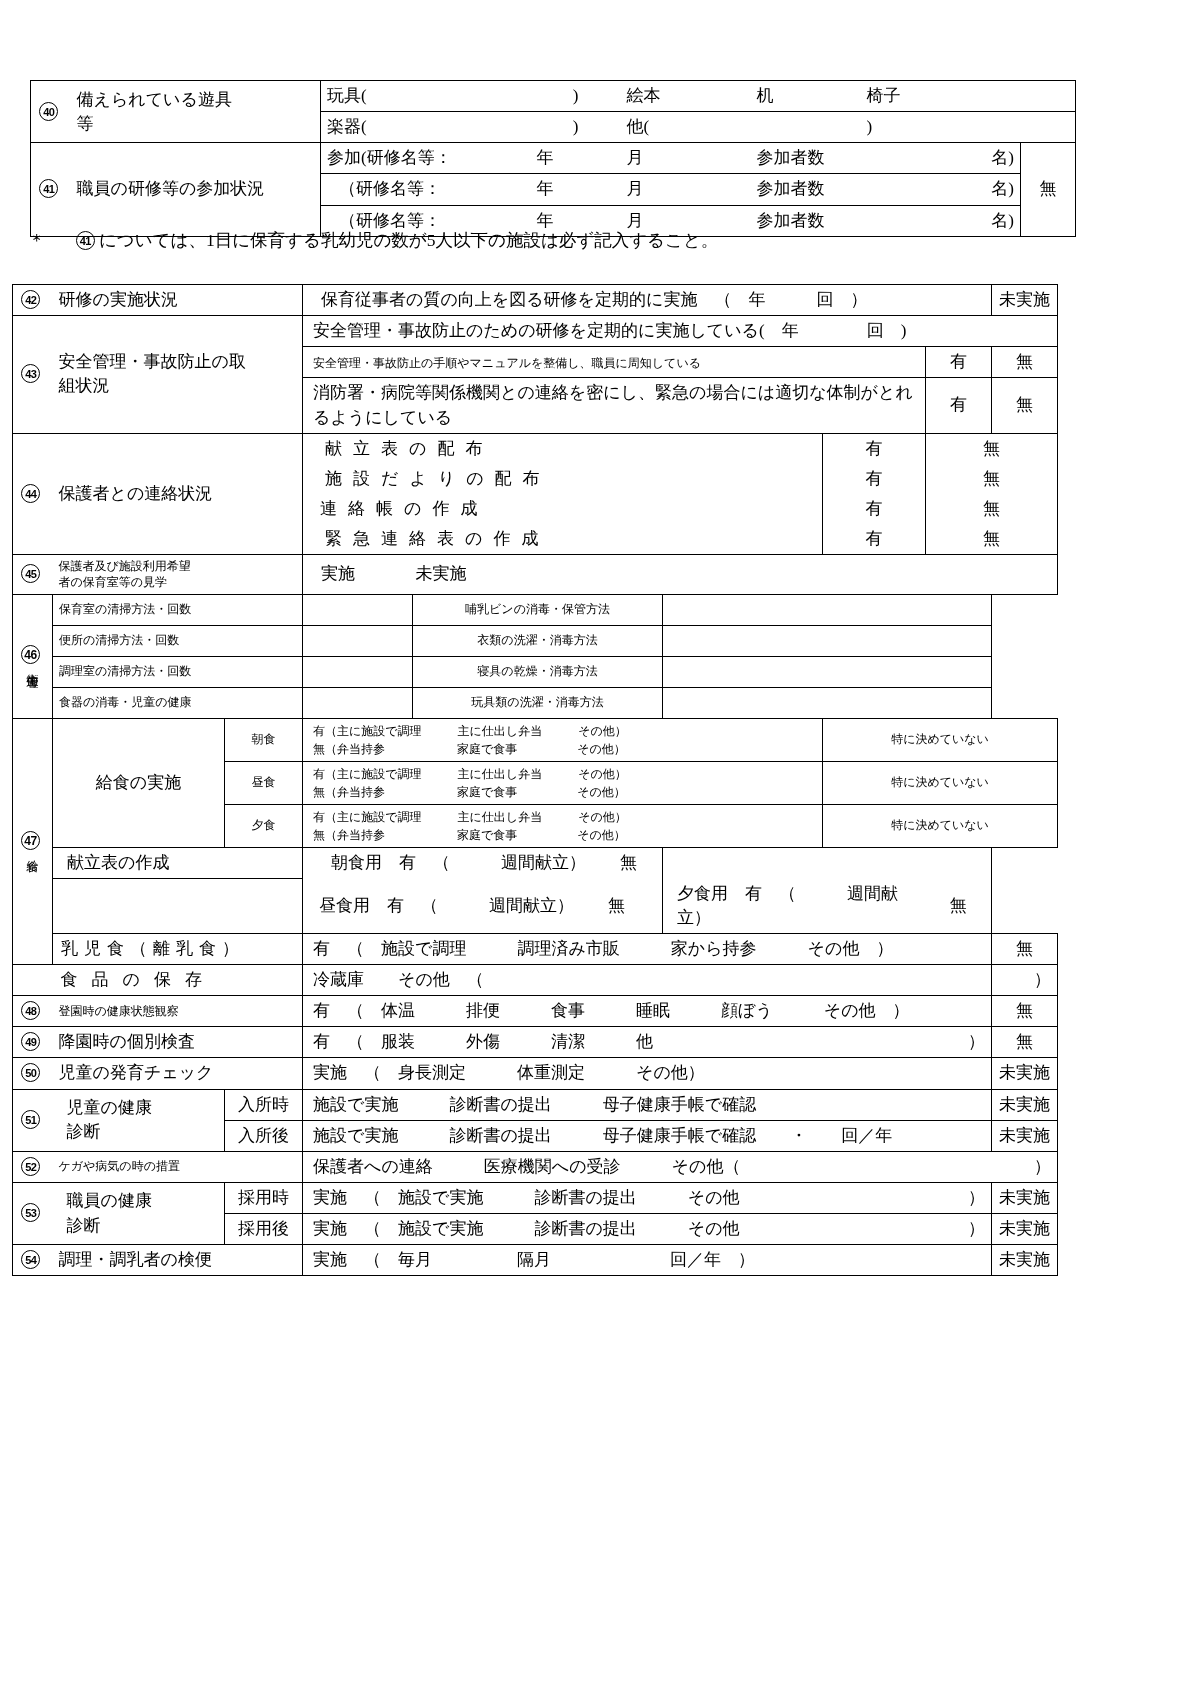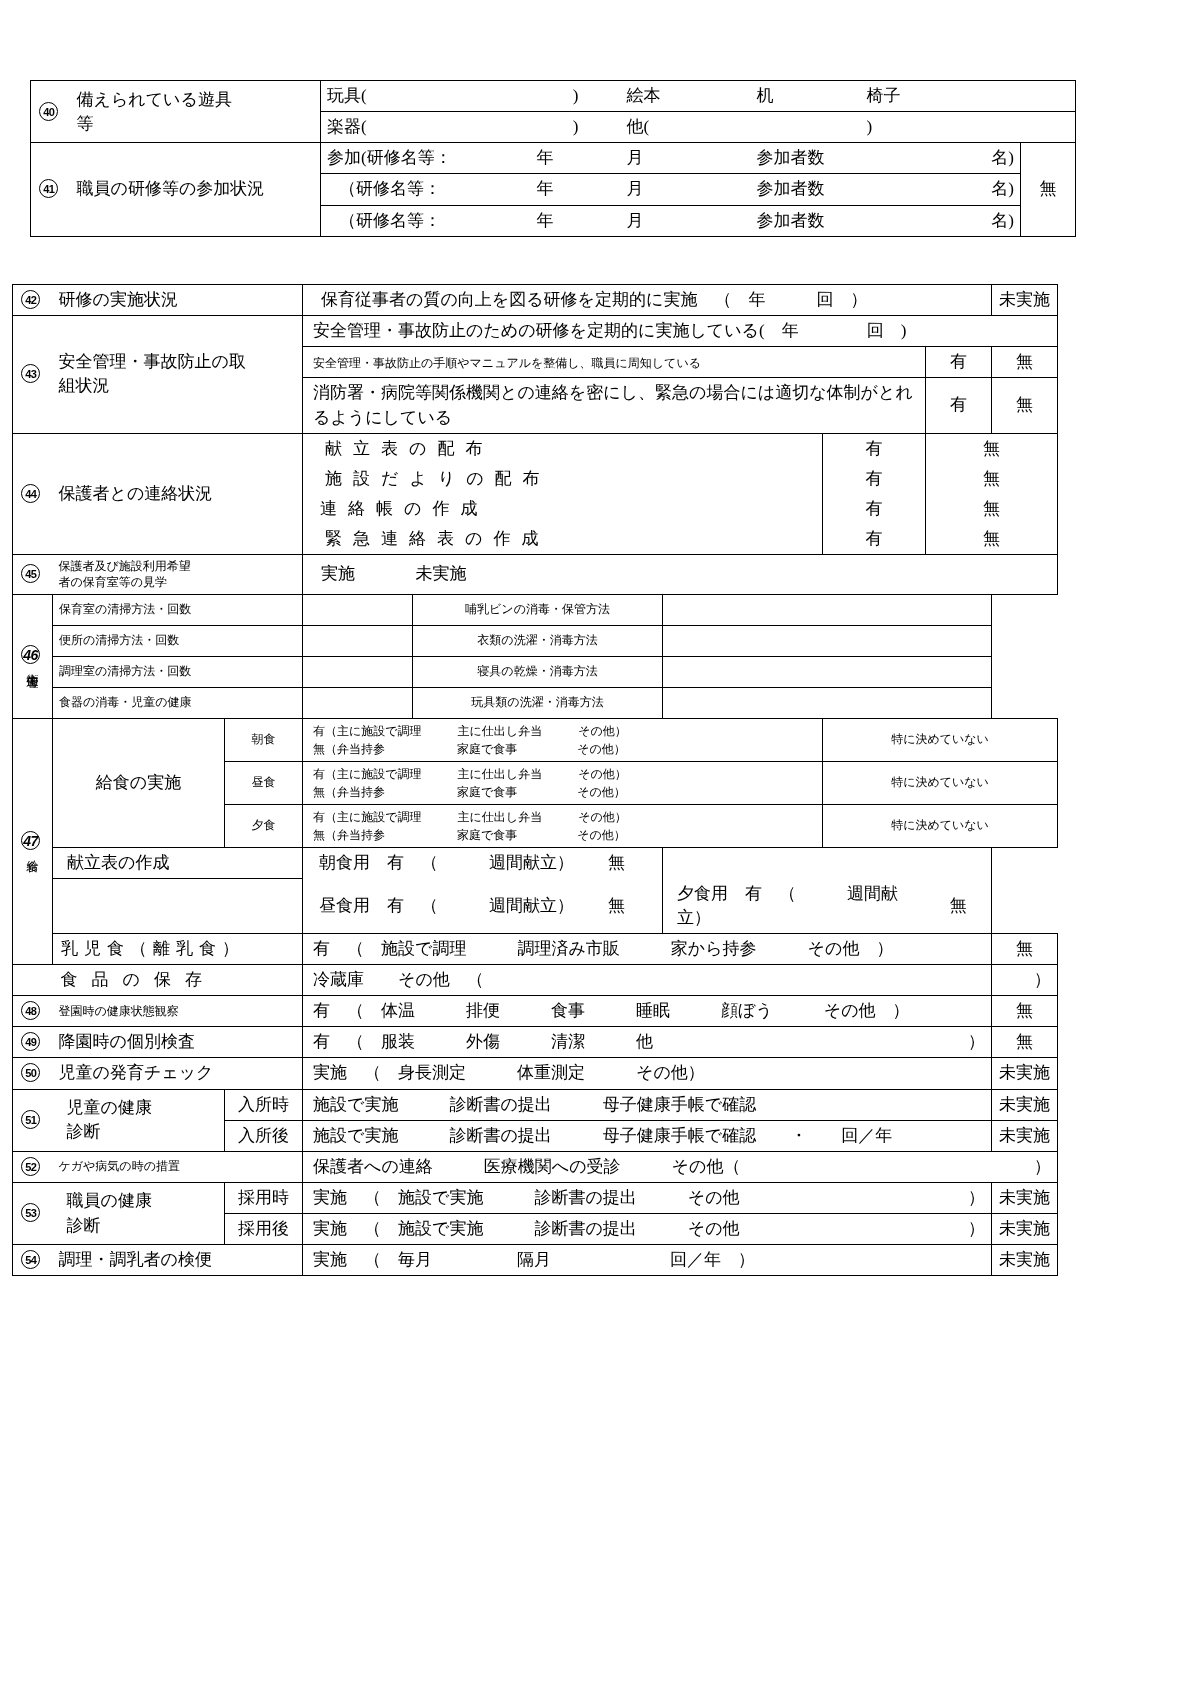--- a/index.html
+++ b/index.html
@@ -49,21 +49,21 @@
     border: 1.5px solid #000;
     text-align: center;
     font-size: 11px;
     font-family: "Liberation Sans", sans-serif;
     letter-spacing: -0.5px;
     vertical-align: 1px;
     margin-right: 4px;
     font-weight: 700;
     box-sizing: border-box;
   }
-  .cnum.sm { font-size: 14px; font-style: italic; }
+  .cnum.sm { font-size: 12px; }
   .ctr { text-align: center; }
   .lft { text-align: left; }
 
   
   .vert {
     writing-mode: vertical-rl;
     text-orientation: upright;
     letter-spacing: 1px;
     display: inline-block;
     line-height: 1;
@@ -169,20 +169,24 @@
     <tr>
       <td class="nb-r nb-t lft" style="padding-left:18px"><span>（研修名等：</span></td>
       <td class="nb-l nb-r nb-t lft"><span>年</span></td>
       <td class="nb-l nb-r nb-t lft"><span>月</span></td>
       <td class="nb-l nb-r nb-t lft"><span>参加者数</span></td>
       <td class="nb-l nb-t lft" style="text-align:right"><span>名)</span></td>
     </tr>
   </tbody>
     </table>
 
+  <div id="note-line">
+    <span>＊</span>
+    <span class="tiny-gap"></span><span class="cnum">41</span><span>については、1日に保育する乳幼児の数が5人以下の施設は必ず記入すること。</span>
+  </div>
 
   <table class="form" id="main-table">
     <colgroup>
       <col style="width:40px">
       <col style="width:172px">
       <col style="width:78px">
       <col style="width:110px">
       <col style="width:250px">
       <col style="width:160px">
       <col style="width:103px">
@@ -345,21 +349,21 @@
         <div>有（主に施設で調理　　　主に仕出し弁当　　　その他）</div>
         <div>無（弁当持参　　　　　　家庭で食事　　　　　その他）</div>
       </td>
       <td class="ctr small" colspan="3"><span>特に決めていない</span></td>
     </tr>
 
     <tr>
       <td class="lft" colspan="2" style="padding-left:14px">
         <span>献立表の作成</span>
       </td>
-      <td class="lft nb-b" colspan="2" style="padding-left:16px">
+      <td class="lft nb-b" colspan="2" style="padding-left:28px">
         <span>朝食用　有　（　　　週間献立）　　無</span>
       </td>
       <td class="nb-b nb-l" colspan="3">&nbsp;</td>
     </tr>
     <tr>
       <td class="nb-t nb-b" colspan="2">&nbsp;</td>
       <td class="lft nb-t" colspan="2" style="padding-left:16px">
         <span>昼食用　有　（　　　週間献立）　　無</span>
       </td>
       <td class="lft nb-t nb-r" colspan="2" style="padding-left:14px">

